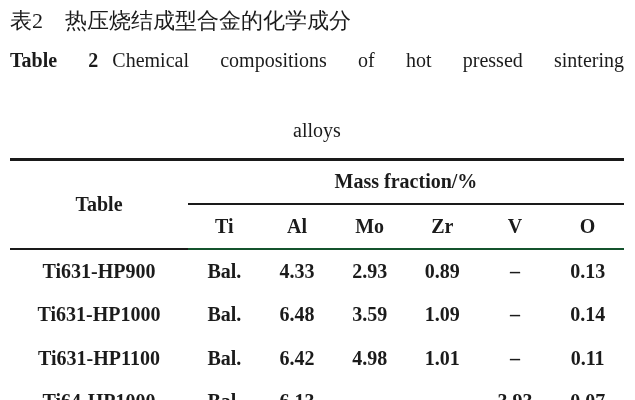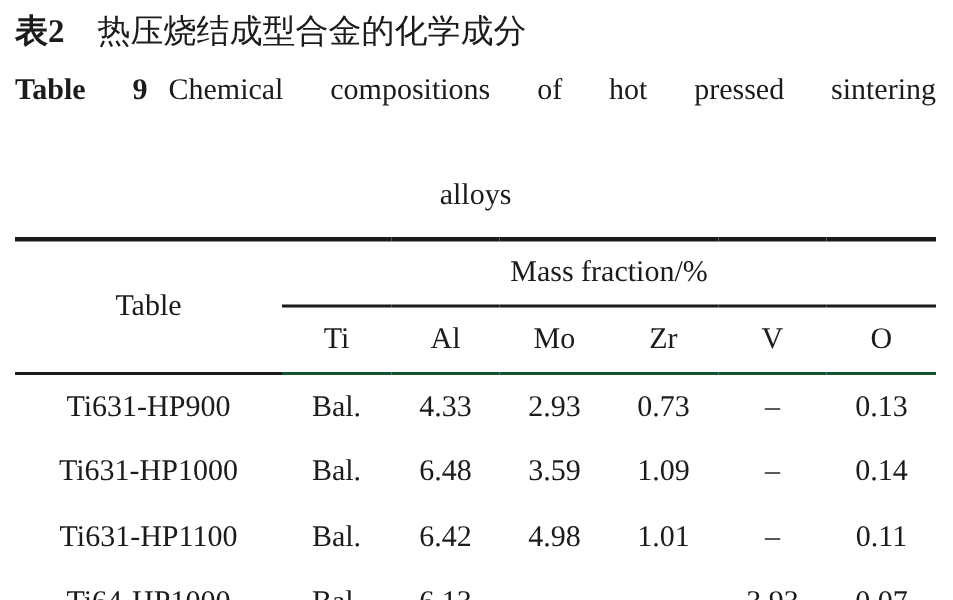--- a/index.html
+++ b/index.html
@@ -15,21 +15,21 @@
     width: 635px;
     height: 400px;
     padding: 5px 11px 0 10px;
   }
   .cn-title {
     font-size: 22px;
     line-height: 32px;
     white-space: nowrap;
   }
   .cn-title .cn-label {
-    font-weight: bold;
+    font-weight: normal;
     margin-right: 22px;
   }
   .en-title {
     margin-top: 6px;
     font-size: 20px;
     line-height: 35px;
     text-align: justify;
   }
   
   .en-title::after {
@@ -51,21 +51,21 @@
     width: 614px;
     margin-top: 11px;
     border-collapse: collapse;
     table-layout: fixed;
     border-top: 3px solid #1a1a1a;
     border-bottom: 3px solid #1a1a1a;
     font-size: 20px;
   }
   col.col-alloy { width: 178px; }
   th, td {
-    font-weight: normal;
+    font-weight: bold;
     text-align: center;
     vertical-align: middle;
     padding: 0;
   }
   tr.group-row   { height: 44px; }
   tr.sub-row     { height: 45px; }
   tr.data-row    { height: 44px; }
   th.alloy-header {
     border-bottom: 2px solid #1a1a1a;
   }
@@ -79,21 +79,21 @@
 </head>
 <body>
 
 <div class="page">
 
   <div class="cn-title">
     <span class="cn-label">表2</span><span>热压烧结成型合金的化学成分</span>
   </div>
 
   <div class="en-title">
-    <span class="en-label">Table 9</span><span>Chemical compositions of hot pressed sintering</span>
+    <span class="en-label">Table 2</span><span>Chemical compositions of hot pressed sintering</span>
   </div>
   <div class="en-line2">alloys</div>
 
   <table class="data-table">
     <colgroup>
       <col class="col-alloy">
       <col>
         <col>
         <col>
         <col>
@@ -113,21 +113,21 @@
         <th>V</th>
         <th>O</th>
       </tr>
     </thead>
     <tbody>
       <tr class="data-row">
         <td>Ti631-HP900</td>
         <td>Bal.</td>
         <td>4.33</td>
         <td>2.93</td>
-        <td>0.73</td>
+        <td>0.89</td>
         <td>–</td>
         <td>0.13</td>
       </tr>
       <tr class="data-row">
         <td>Ti631-HP1000</td>
         <td>Bal.</td>
         <td>6.48</td>
         <td>3.59</td>
         <td>1.09</td>
         <td>–</td>

